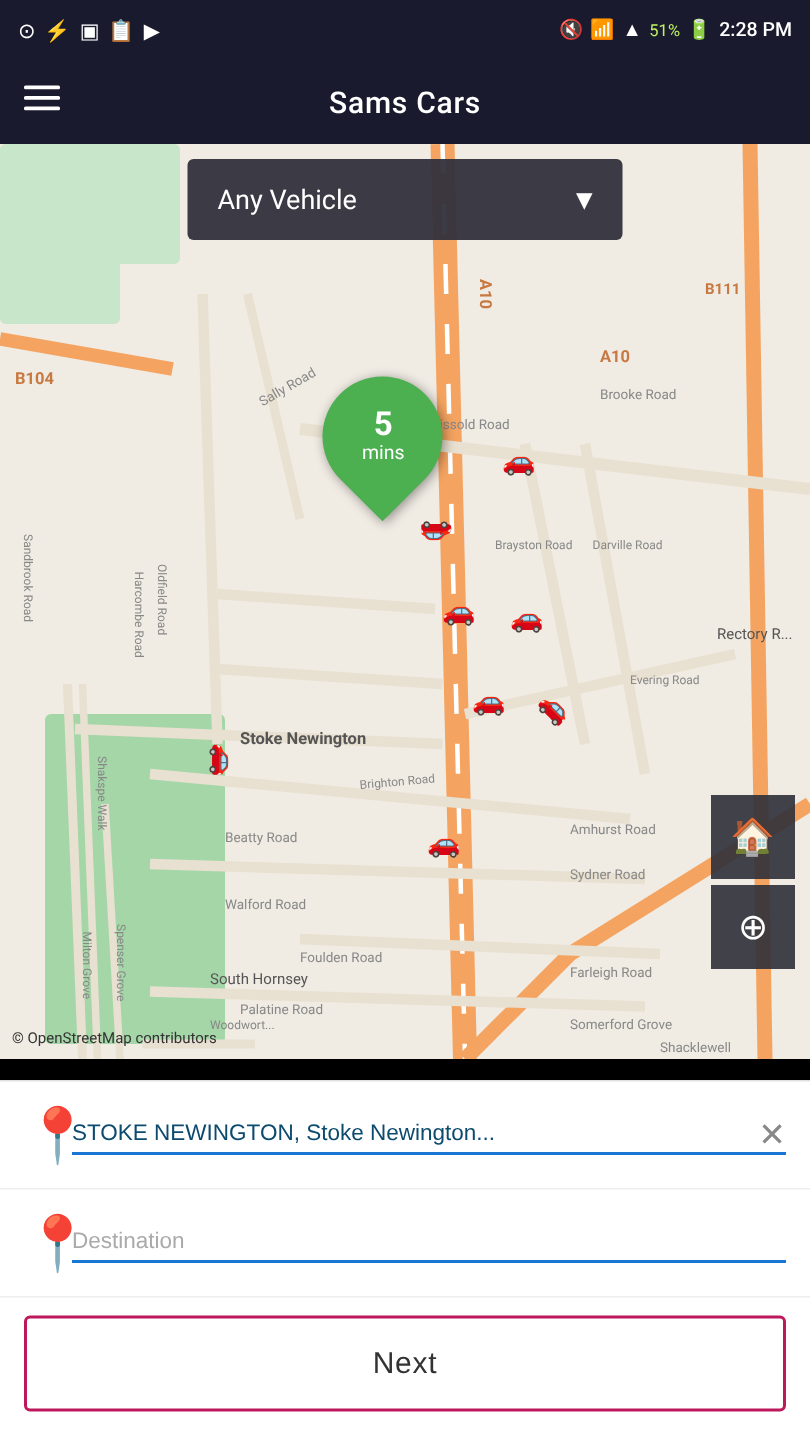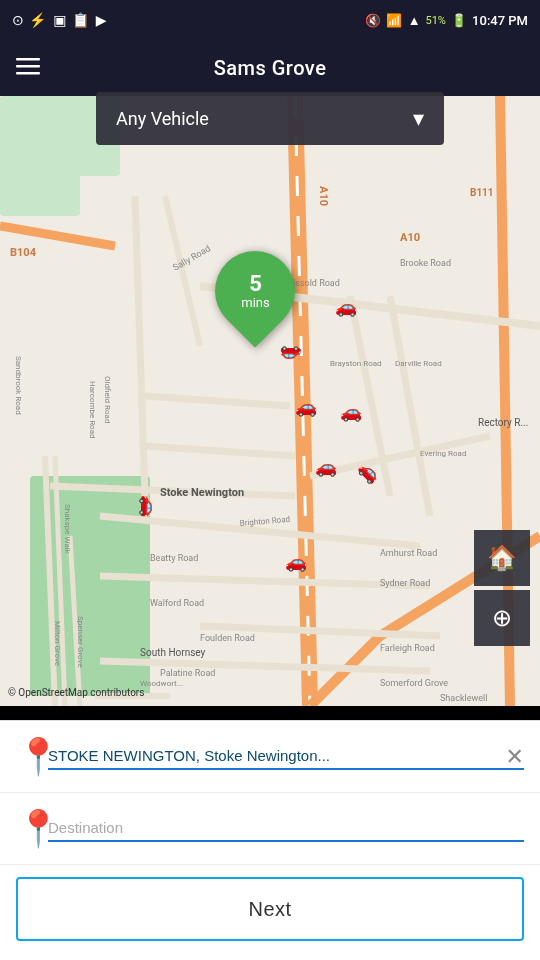--- a/index.html
+++ b/index.html
@@ -62,24 +62,24 @@
     #header .title {
       color: #fff;
       font-size: 20px;
       font-weight: 500;
       letter-spacing: 0.5px;
     }
 
     
     #vehicle-dropdown {
       position: absolute;
-      top: 92px;
+      top: 106px;
       left: 50%;
       transform: translateX(-50%);
-      width: 348px;
+      width: 290px;
       background: rgba(50, 50, 60, 0.95);
       border-radius: 4px;
       display: flex;
       align-items: center;
       justify-content: space-between;
       padding: 14px 20px;
       z-index: 200;
       cursor: pointer;
     }
     #vehicle-dropdown .dropdown-text {
@@ -248,21 +248,21 @@
       cursor: pointer;
       background: none;
       border: none;
     }
 
     #next-btn {
       margin: 12px 16px;
       width: calc(100% - 32px);
       height: 64px;
       background: #fff;
-      border: 2px solid #0ea5e9;
+      border: 2px solid #be185d;
       border-radius: 4px;
       font-size: 20px;
       color: #333;
       cursor: pointer;
       letter-spacing: 0.5px;
     }
 
     
     .car-icon {
       position: absolute;
@@ -282,33 +282,33 @@
     <span class="status-icon">▣</span>
     <span class="status-icon">📋</span>
     <span class="status-icon">▶</span>
   </div>
   <div class="status-right">
     <span style="font-size:13px;">🔇</span>
     <span style="font-size:13px;">📶</span>
     <span style="font-size:13px;">▲</span>
     <span style="font-size:11px;color:#bef264;">51%</span>
     <span style="font-size:13px;">🔋</span>
-    <span style="font-size:13px;color:#fff;font-weight:500;">10:47 PM</span>
+    <span style="font-size:13px;color:#fff;font-weight:500;">2:28 PM</span>
   </div>
 </div>
 
 <div id="header">
   <div class="menu-icon">
     <svg width="24" height="24" viewBox="0 0 24 24" fill="white">
       <rect y="4" width="24" height="2.5" rx="1"></rect>
       <rect y="11" width="24" height="2.5" rx="1"></rect>
       <rect y="18" width="24" height="2.5" rx="1"></rect>
     </svg>
   </div>
-  <span class="title">Sams Grove</span>
+  <span class="title">Sams Cars</span>
 </div>
 
 <div id="map-area">
   <svg id="map-svg" viewBox="0 0 540 610" xmlns="http://www.w3.org/2000/svg">
 
     <rect width="540" height="610" fill="#f0ebe3"></rect>
 
     <rect x="0" y="0" width="80" height="120" fill="#c8e6c9" rx="4"></rect>
     <rect x="0" y="0" width="120" height="80" fill="#c8e6c9" rx="4"></rect>
 

